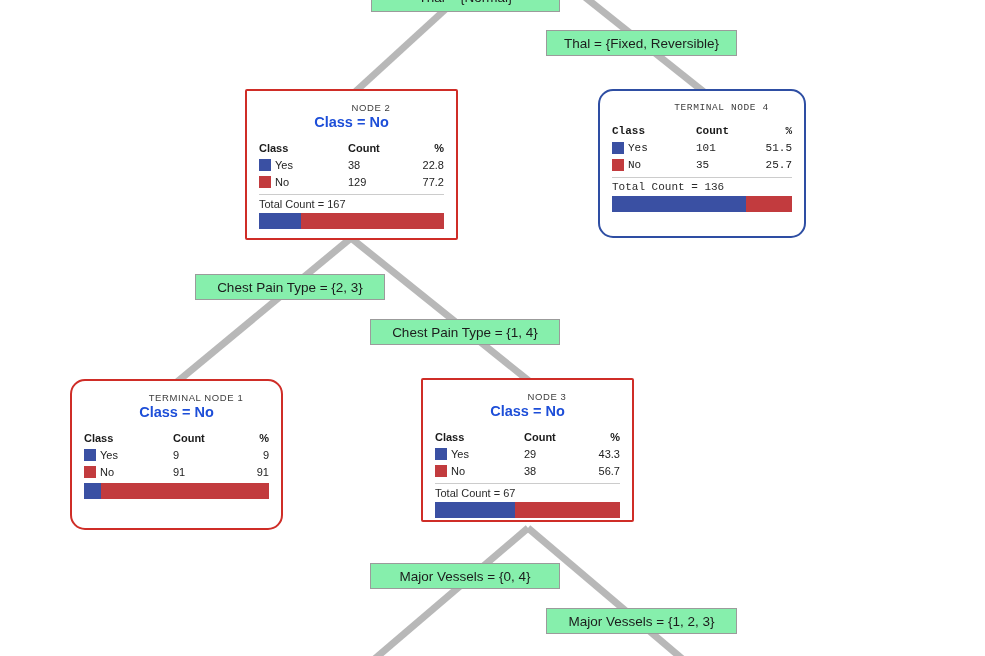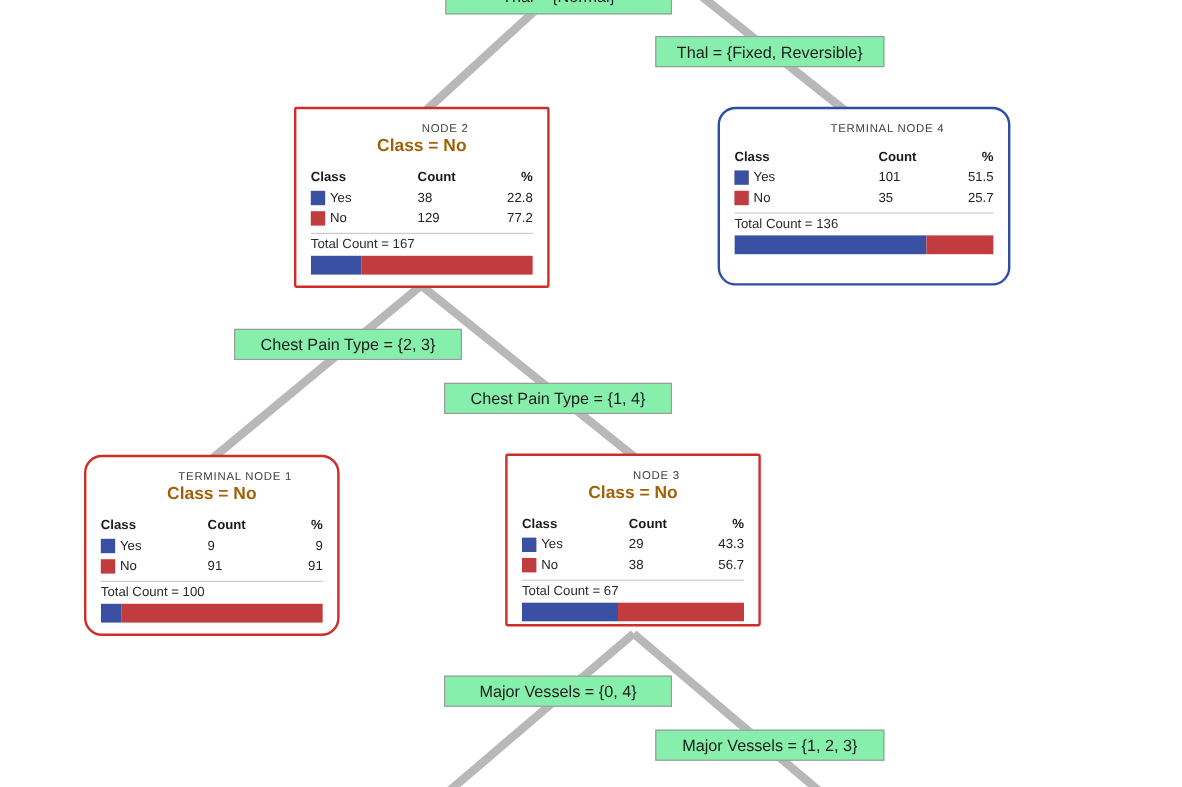--- a/index.html
+++ b/index.html
@@ -28,31 +28,31 @@
   #lbl-mv123  { left: 546px; top: 608px; width: 191px; }
 
   
   .node {
     position: absolute; z-index: 2; box-sizing: border-box;
     width: 213px; height: 151px; background: #ffffff;
     border: 2.5px solid #cf2d27; border-radius: 2px;
   }
   .node.rounded { border-radius: 15px; }
   #n2 { left: 245px; top: 89px; }
-  #t4 { left: 598px; top: 89px; width: 244px; height: 149px; }
+  #t4 { left: 598px; top: 89px; width: 208px; height: 149px; font-family: Liberation Mono, monospace; }
   #t1 { left: 70px;  top: 379px; }
   #n3 { left: 421px; top: 378px; height: 144px; }
 
   .node-title {
     margin-top: 11px; text-align: center;
     font-size: 9.5px; letter-spacing: 0.6px; color: #3d3d3d; margin-left: 39px;
   }
   .node-class {
     margin-top: 1px; text-align: center;
-    font-size: 14.5px; font-weight: bold; color: #a16207;
+    font-size: 14.5px; font-weight: bold; color: #1d4ed8;
   }
   .node-table { margin: 9px 12px 0 12px; }
   .tr { display: flex; align-items: center; height: 17px; font-size: 11px; color: #222; }
   .tr.head { font-weight: bold; color: #1a1a1a; }
   .c1 { flex: 1; display: flex; align-items: center; }
   .c2 { width: 56px; text-align: left; }
   .c3 { width: 40px; text-align: right; }
   .sw { width: 12px; height: 12px; display: inline-block; margin-right: 4px; flex: none; }
   .node-total {
     margin: 4px 12px 0 12px; padding-top: 3px;
@@ -168,21 +168,20 @@
       </div>
       <div class="tr">
         <span class="c1">
             <span class="sw" style="background: rgb(194, 59, 62);"></span>
             <span>No</span>
           </span>
         <span class="c2">91</span>
         <span class="c3">91</span>
       </div>
     </div>
-    <div class="node-total">Total Count = 100</div>
     <div class="node-bar">
       <span class="seg" style="width: 9%; background: rgb(58, 80, 163);"></span>
       <span class="seg" style="width: 91%; background: rgb(194, 59, 62);"></span>
     </div>
   </div>
 
   <div class="node" id="n3" style="border-color: rgb(207, 45, 39);">
     <div class="node-title">NODE 3</div>
     <div class="node-class">Class = No</div>
     <div class="node-table">

